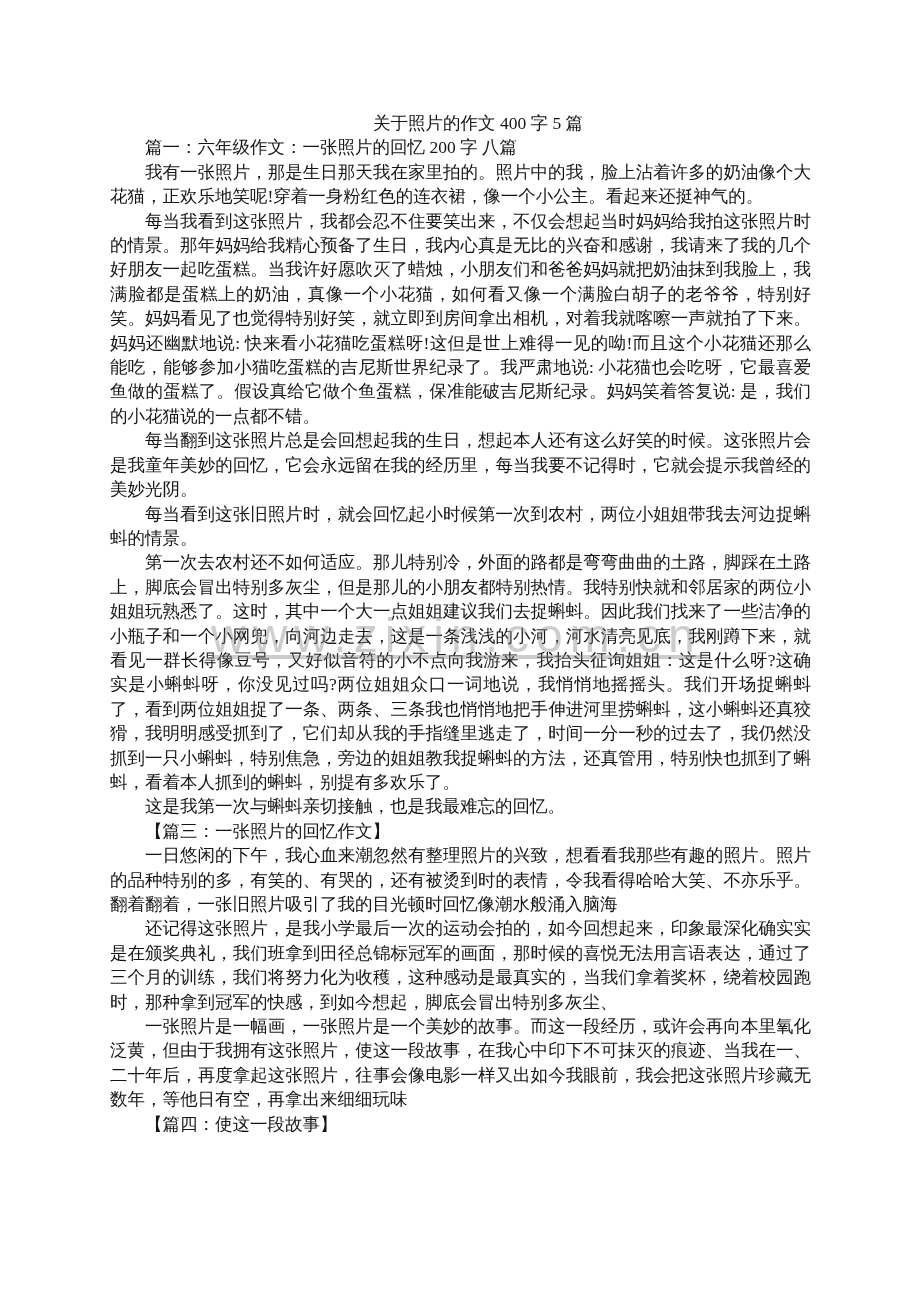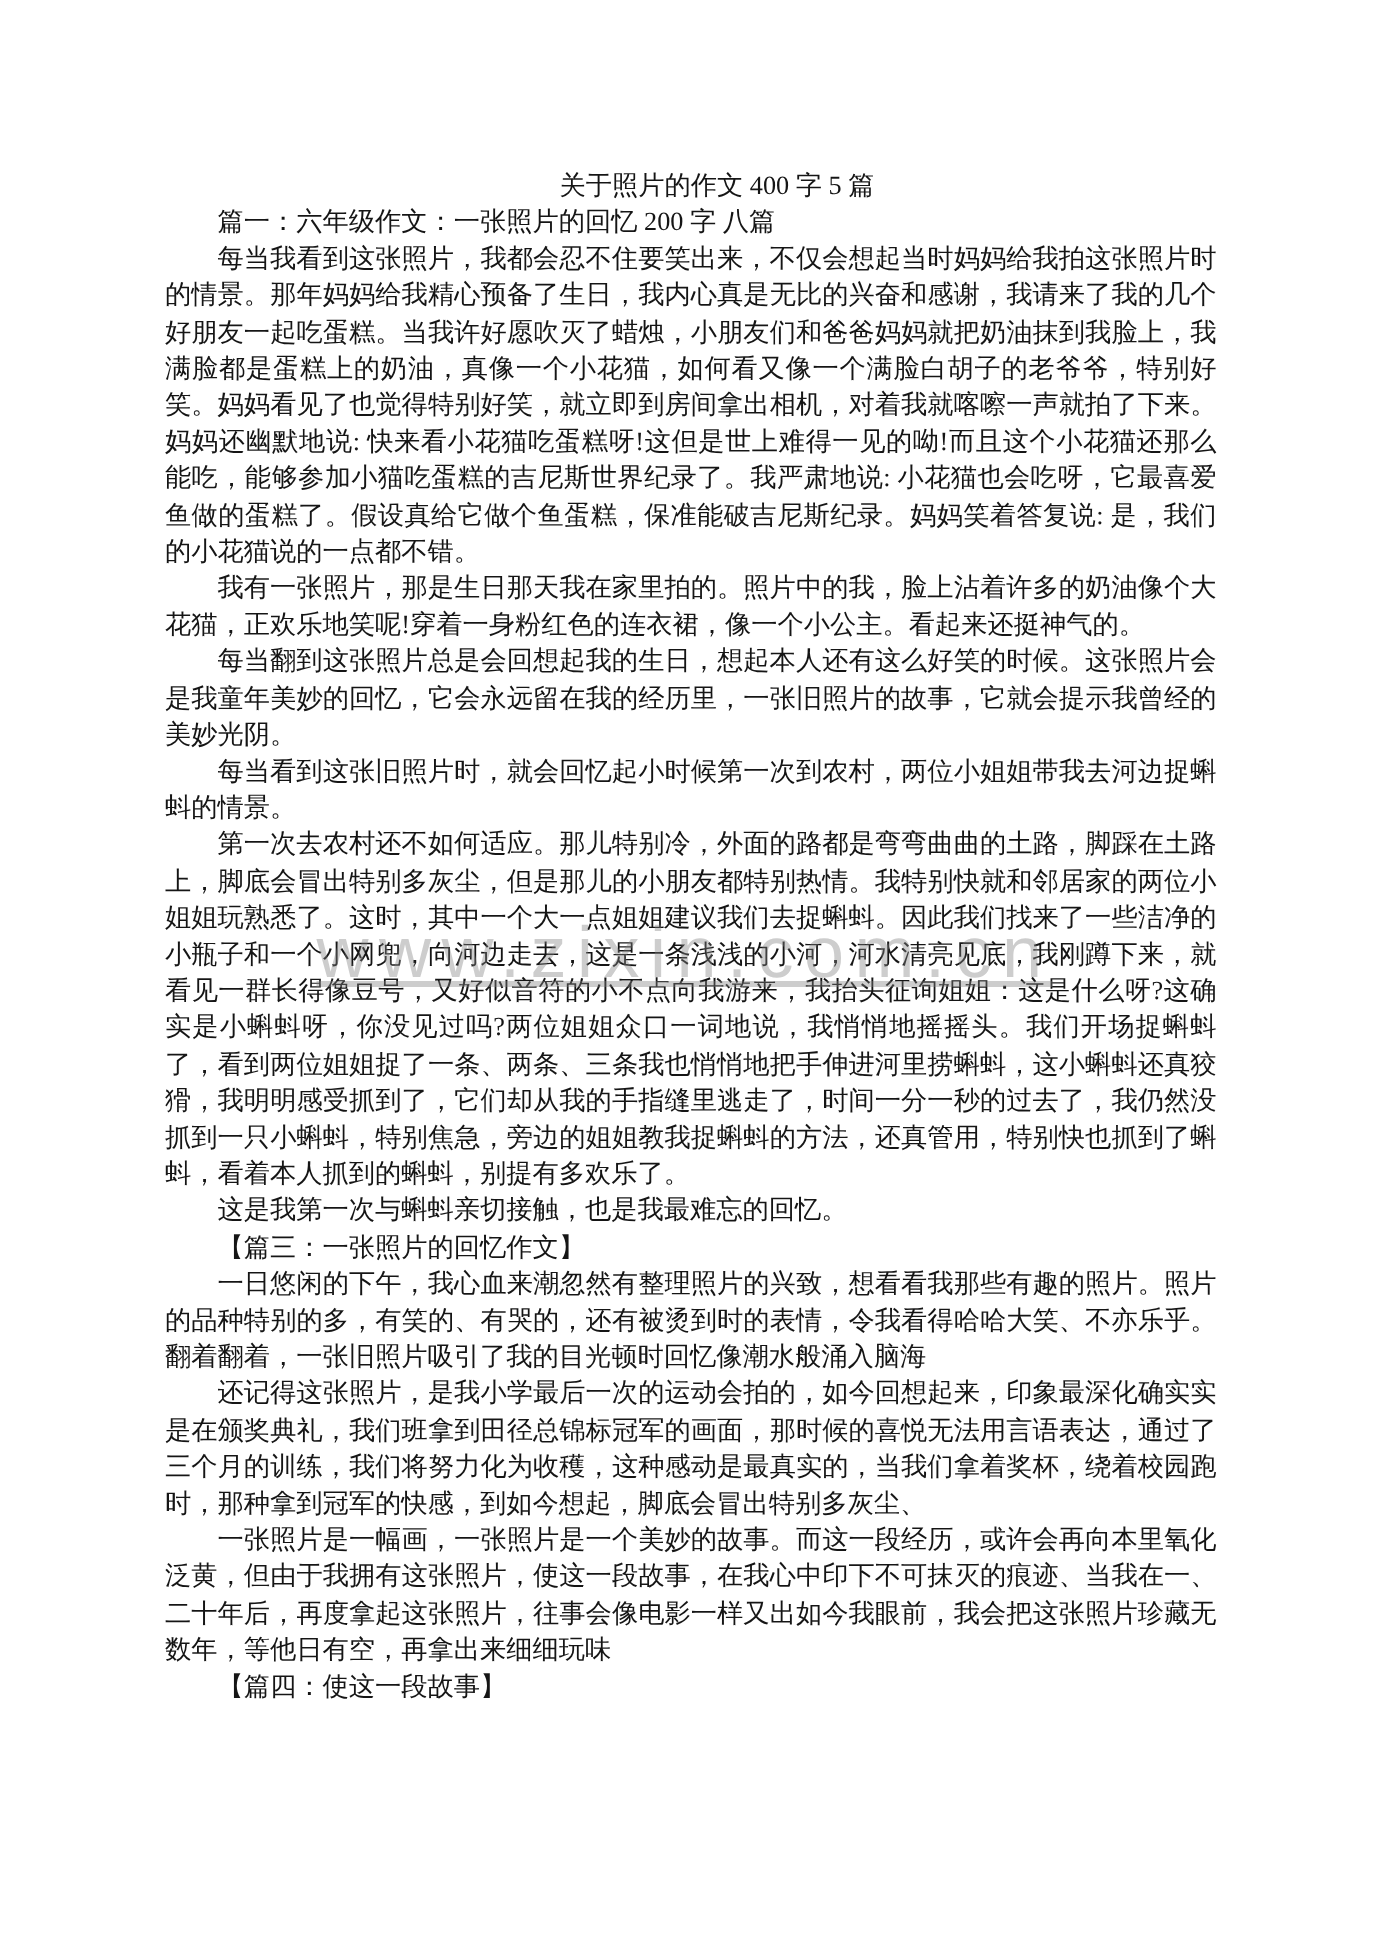--- a/index.html
+++ b/index.html
@@ -56,23 +56,23 @@
 </style>
 </head>
 <body>
 
 <div class="page">
 
   <div class="content">
     <p class="doc-title">关于照片的作文 400 字 5 篇</p>
 
     <p>篇一：六年级作文：一张照片的回忆 200 字 八篇</p>
+    <p>我有一张照片，那是生日那天我在家里拍的。照片中的我，脸上沾着许多的奶油像个大花猫，正欢乐地笑呢!穿着一身粉红色的连衣裙，像一个小公主。看起来还挺神气的。</p>
     <p>每当我看到这张照片，我都会忍不住要笑出来，不仅会想起当时妈妈给我拍这张照片时的情景。那年妈妈给我精心预备了生日，我内心真是无比的兴奋和感谢，我请来了我的几个好朋友一起吃蛋糕。当我许好愿吹灭了蜡烛，小朋友们和爸爸妈妈就把奶油抹到我脸上，我满脸都是蛋糕上的奶油，真像一个小花猫，如何看又像一个满脸白胡子的老爷爷，特别好笑。妈妈看见了也觉得特别好笑，就立即到房间拿出相机，对着我就喀嚓一声就拍了下来。妈妈还幽默地说: 快来看小花猫吃蛋糕呀!这但是世上难得一见的呦!而且这个小花猫还那么能吃，能够参加小猫吃蛋糕的吉尼斯世界纪录了。我严肃地说: 小花猫也会吃呀，它最喜爱鱼做的蛋糕了。假设真给它做个鱼蛋糕，保准能破吉尼斯纪录。妈妈笑着答复说: 是，我们的小花猫说的一点都不错。</p>
-    <p>我有一张照片，那是生日那天我在家里拍的。照片中的我，脸上沾着许多的奶油像个大花猫，正欢乐地笑呢!穿着一身粉红色的连衣裙，像一个小公主。看起来还挺神气的。</p>
-    <p>每当翻到这张照片总是会回想起我的生日，想起本人还有这么好笑的时候。这张照片会是我童年美妙的回忆，它会永远留在我的经历里，一张旧照片的故事，它就会提示我曾经的美妙光阴。</p>
+    <p>每当翻到这张照片总是会回想起我的生日，想起本人还有这么好笑的时候。这张照片会是我童年美妙的回忆，它会永远留在我的经历里，每当我要不记得时，它就会提示我曾经的美妙光阴。</p>
     <p>每当看到这张旧照片时，就会回忆起小时候第一次到农村，两位小姐姐带我去河边捉蝌蚪的情景。</p>
     <p>第一次去农村还不如何适应。那儿特别冷，外面的路都是弯弯曲曲的土路，脚踩在土路上，脚底会冒出特别多灰尘，但是那儿的小朋友都特别热情。我特别快就和邻居家的两位小姐姐玩熟悉了。这时，其中一个大一点姐姐建议我们去捉蝌蚪。因此我们找来了一些洁净的小瓶子和一个小网兜，向河边走去，这是一条浅浅的小河，河水清亮见底，我刚蹲下来，就看见一群长得像豆号，又好似音符的小不点向我游来，我抬头征询姐姐：这是什么呀?这确实是小蝌蚪呀，你没见过吗?两位姐姐众口一词地说，我悄悄地摇摇头。我们开场捉蝌蚪了，看到两位姐姐捉了一条、两条、三条我也悄悄地把手伸进河里捞蝌蚪，这小蝌蚪还真狡猾，我明明感受抓到了，它们却从我的手指缝里逃走了，时间一分一秒的过去了，我仍然没抓到一只小蝌蚪，特别焦急，旁边的姐姐教我捉蝌蚪的方法，还真管用，特别快也抓到了蝌蚪，看着本人抓到的蝌蚪，别提有多欢乐了。</p>
     <p>这是我第一次与蝌蚪亲切接触，也是我最难忘的回忆。</p>
     <p class="heading">【篇三：一张照片的回忆作文】</p>
     <p>一日悠闲的下午，我心血来潮忽然有整理照片的兴致，想看看我那些有趣的照片。照片的品种特别的多，有笑的、有哭的，还有被烫到时的表情，令我看得哈哈大笑、不亦乐乎。翻着翻着，一张旧照片吸引了我的目光顿时回忆像潮水般涌入脑海</p>
     <p>还记得这张照片，是我小学最后一次的运动会拍的，如今回想起来，印象最深化确实实是在颁奖典礼，我们班拿到田径总锦标冠军的画面，那时候的喜悦无法用言语表达，通过了三个月的训练，我们将努力化为收穫，这种感动是最真实的，当我们拿着奖杯，绕着校园跑时，那种拿到冠军的快感，到如今想起，脚底会冒出特别多灰尘、</p>
     <p>一张照片是一幅画，一张照片是一个美妙的故事。而这一段经历，或许会再向本里氧化泛黄，但由于我拥有这张照片，使这一段故事，在我心中印下不可抹灭的痕迹、当我在一、二十年后，再度拿起这张照片，往事会像电影一样又出如今我眼前，我会把这张照片珍藏无数年，等他日有空，再拿出来细细玩味</p>
     <p class="heading">【篇四：使这一段故事】</p>
   </div>
 

